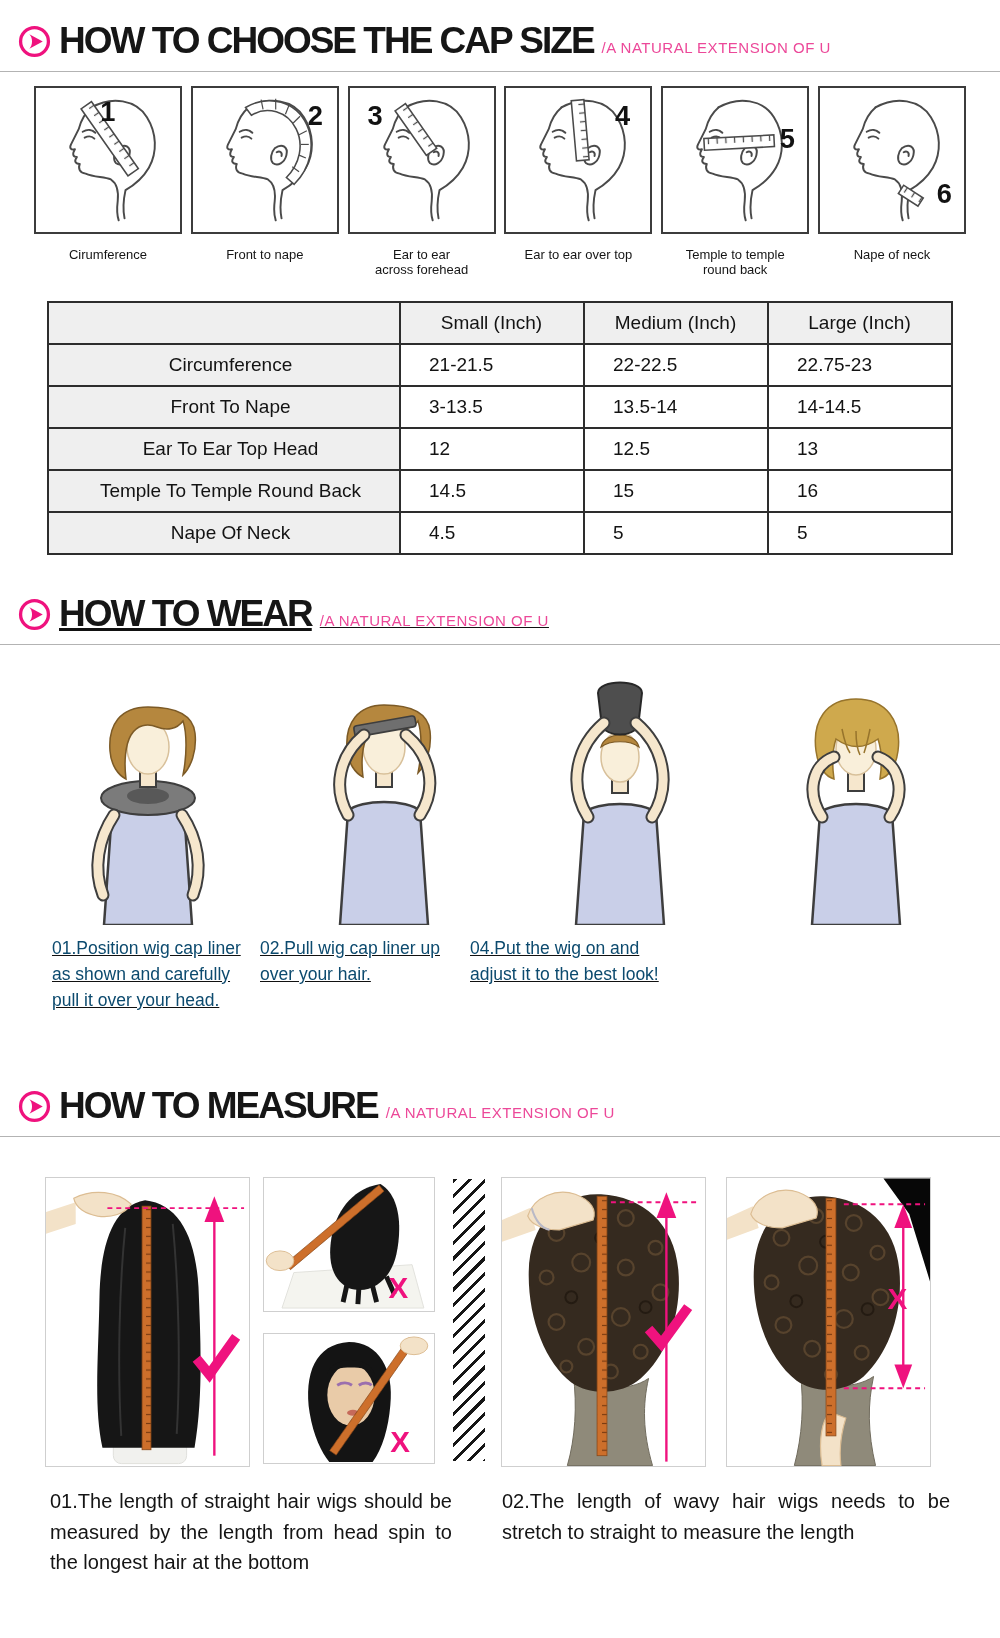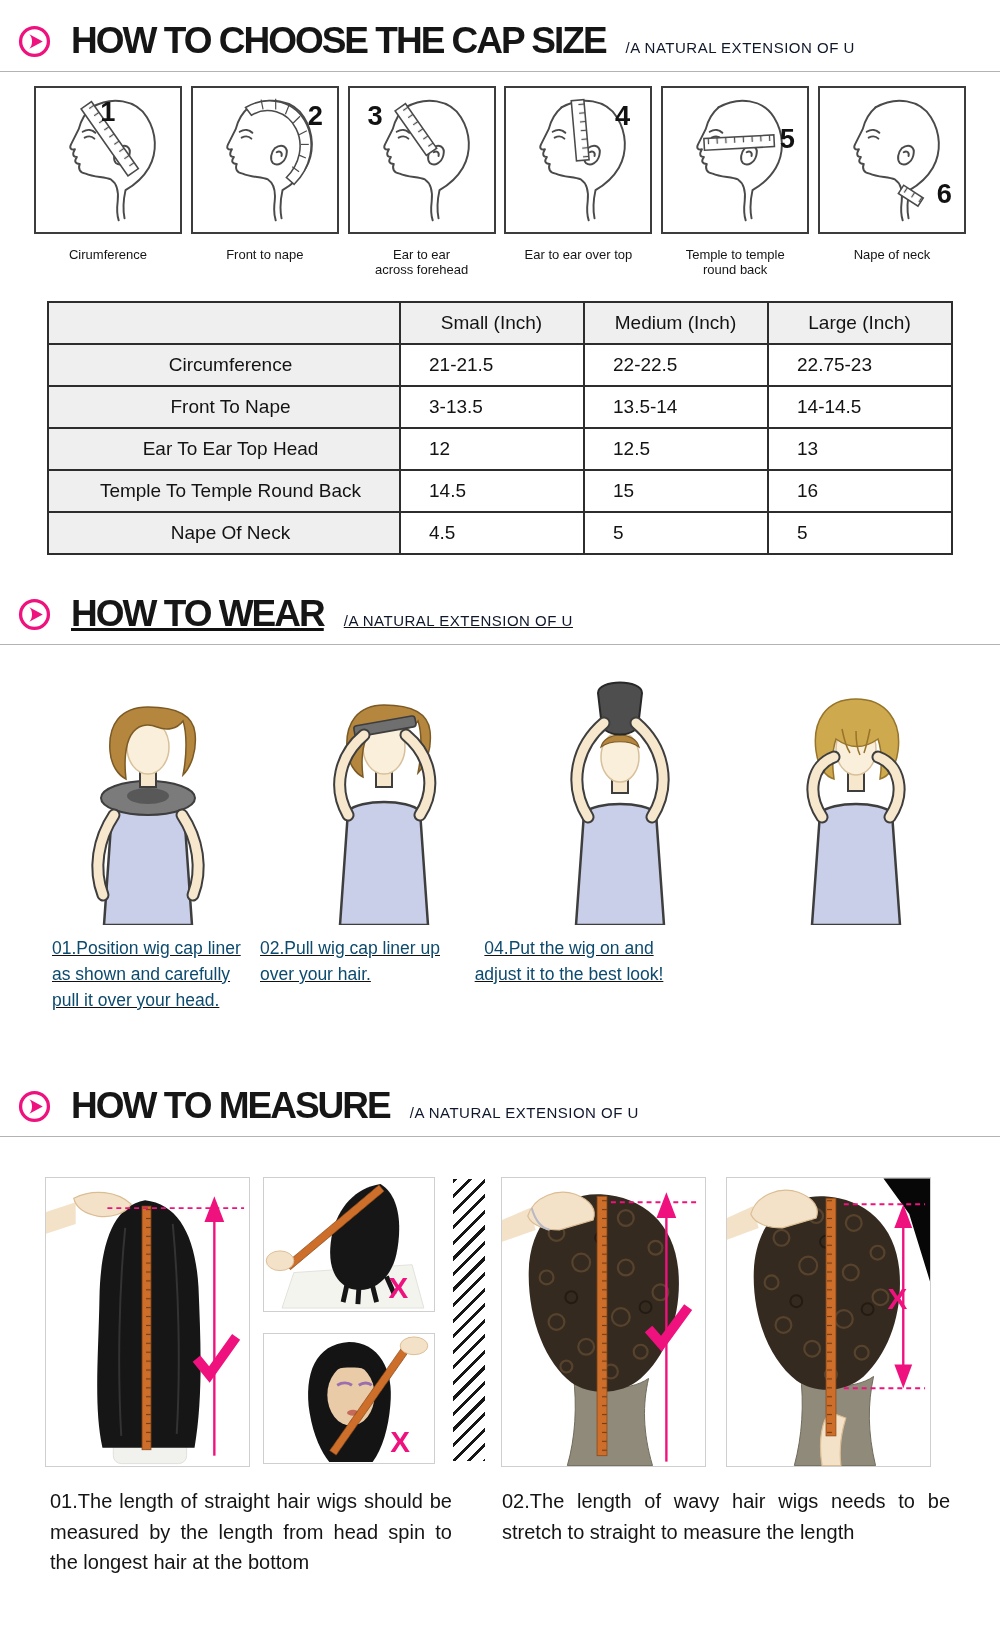--- a/index.html
+++ b/index.html
@@ -1,44 +1,44 @@
 <!DOCTYPE html>
 <html><head>
 <meta charset="utf-8">
 <style>
   html,body{margin:0;padding:0;background:#fff;}
   .page{width:1000px;height:1638px;background:#fff;margin:0 auto;position:relative;
         font-family:"Liberation Sans",sans-serif;color:#111;overflow:hidden;}
 
   
-  .sec-header{display:flex;align-items:baseline;gap:20px;padding-left:18px;}
+  .sec-header{display:flex;align-items:baseline;gap:8px;padding-left:18px;}
   .sec-icon{width:33px;height:33px;align-self:center;flex:0 0 auto;}
   .sec-title{font-size:37px;font-weight:bold;letter-spacing:-2px;color:#161616;white-space:nowrap;}
-  .sec-tagline{font-size:15px;color:#0f172a;letter-spacing:.5px;white-space:nowrap;}
+  .sec-tagline{font-size:15px;color:#ec4899;letter-spacing:.5px;white-space:nowrap;}
   .rule{height:1px;background:#b3b3b3;margin-top:9px;}
 
   
   .diagrams{display:flex;justify-content:space-between;margin:14px 34px 0 34px;}
   .diagram{width:148px;text-align:center;}
   .dbox{width:148px;height:148px;border:2px solid #3c3c3c;box-sizing:border-box;background:#fff;}
   .dlabel{font-size:13px;line-height:15px;margin-top:9px;color:#151515;}
 
   
   .cap-table{border-collapse:collapse;margin:24px auto 0 auto;font-size:19px;color:#131313;padding-left:13px;}
   .cap-table td{border:2px solid #2d2d2d;height:42px;box-sizing:border-box;}
   .cap-table .lbl{background:#efefef;width:352px;padding-left:14px;text-align:center;}
   .cap-table .val{background:#ffffff;width:184px;padding-left:28px;text-align:left;}
   .cap-table .hdr td{background:#efefef;text-align:center;padding-left:0;}
 
   
   .figures{display:flex;justify-content:space-between;margin:22px 46px 0 46px;}
   .figure{width:200px;height:258px;}
   .steps{display:flex;margin:10px 0 0 52px;gap:18px;}
   .step{font-size:17.5px;line-height:26px;color:#0c4a6e;}
-  .step.s1{width:190px;} .step.s2{width:192px;} .step.s3{width:212px;} .step.s4{width:198px;text-align:center;}
+  .step.s1{width:190px;} .step.s2{width:192px;} .step.s3{width:212px;} .step.s4{width:198px;}
 
   
   .measure-row{display:flex;align-items:flex-start;margin:40px 0 0 45px;}
   .photo{border:1px solid #cfcfcf;background:#fff;box-sizing:border-box;}
   .ph-big{width:205px;height:290px;}
   .small-stack{width:172px;margin-left:13px;display:flex;flex-direction:column;gap:21px;}
   .ph-s1{width:172px;height:135px;} .ph-s2{width:172px;height:131px;}
   .hatch{width:32px;height:282px;margin:2px 16px 0 18px;
          background:repeating-linear-gradient(135deg,#161616 0 3px,transparent 3px 11px);}
   .ph-curly{width:205px;height:290px;} .ph-curly.second{margin-left:20px;}

